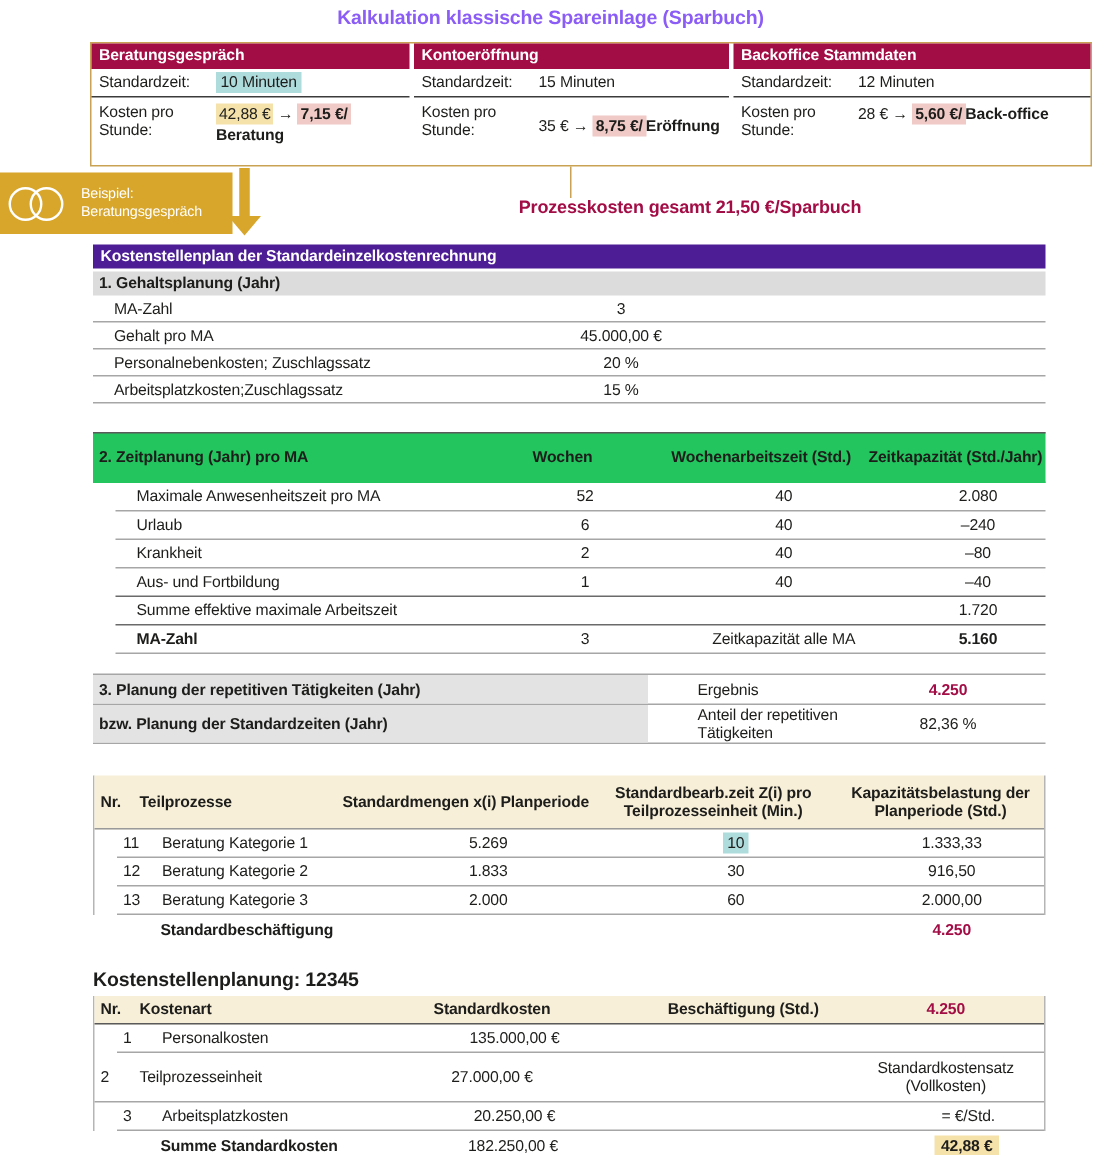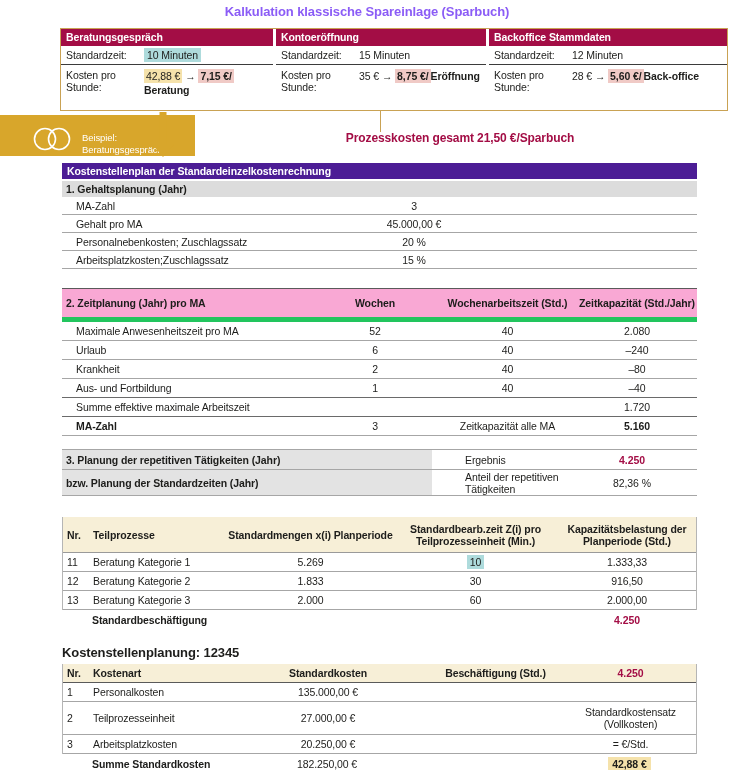--- a/index.html
+++ b/index.html
@@ -14,29 +14,29 @@
 
   
   .pbox{position:absolute;left:60px;top:28px;width:668px;height:83px;border:1px solid #c9a254;
         box-sizing:border-box;display:grid;grid-template-columns:212px 210px 1fr;column-gap:3px;}
   .phead{background:#a30d45;color:#fff;font-weight:700;height:17px;line-height:17px;padding-left:5px;}
   .pstd{display:flex;align-items:center;height:19px;border-bottom:1px solid #3b3b3b;
         padding-left:5px;box-sizing:border-box;}
   .plabel{flex:0 0 78px;}
   .pcost{display:flex;padding:4px 0 0 5px;min-height:30px;}
   .pcostval{flex:1;line-height:14px;}
-  .vcen{display:flex;align-items:flex-start;min-height:28px;}
+  .vcen{display:flex;align-items:center;min-height:28px;}
   .hl-teal{background:#aedbdc;padding:1px 3px;}
   .hl-yellow{background:#f5e2ab;padding:1px 2px;}
   .hl-pink{background:#f0cac6;padding:1px 2px;font-weight:700;}
   .hl-gold{background:#f5e2ab;padding:1px 4px;font-weight:700;}
 
   
-  .badge{position:absolute;left:0;top:115px;width:167px;height:41px;background:#d8a62b;
-         color:#fff;display:flex;align-items:flex-end;padding-left:28px;}
+  .badge{position:absolute;left:0;top:115px;width:155px;height:41px;background:#d8a62b;
+         color:#fff;display:flex;align-items:center;}
   .badge-text{font-size:9.5px;line-height:12px;margin-left:4px;}
   .arrow-svg{position:absolute;left:151px;top:112px;}
   .connector{position:absolute;left:380px;top:111px;width:1px;height:21px;background:#c9a254;}
   .ptotal{position:absolute;left:330px;top:131px;width:260px;text-align:center;white-space:nowrap;
           font-size:12px;font-weight:700;color:#a30d45;}
 
   
   .bar-red{position:absolute;left:62px;width:635px;height:16px;line-height:16px;background:#4c1d95;
            color:#fff;font-weight:700;padding-left:5px;box-sizing:border-box;}
   .bar-gray{background:#dcdcdc;font-weight:700;height:16px;line-height:16px;padding-left:4px;}
@@ -44,28 +44,28 @@
             color:#332b16;font-weight:700;padding-left:4px;box-sizing:border-box;}
 
   .tbl{position:absolute;left:62px;width:635px;}
   .row{display:flex;align-items:center;border-bottom:1px solid #a6a6a6;box-sizing:border-box;height:18px;}
 
   
   .s1-label{flex:0 0 276px;padding-left:14px;box-sizing:border-box;}
   .s1-val{flex:0 0 152px;text-align:center;}
 
   
-  .s2-head{display:flex;align-items:center;background:#f9a8d4;height:34px;
-           border-top:1px solid #5a5a5a;border-bottom:5px solid #22c55e;box-sizing:border-box;}
+  .s2-head{display:flex;align-items:center;background:#22c55e;height:34px;
+           border-top:1px solid #5a5a5a;border-bottom:1px solid #22c55e;box-sizing:border-box;}
   .s2-title{flex:0 0 250px;padding-left:4px;font-weight:700;box-sizing:border-box;}
   .s2-label{flex:0 0 250px;padding-left:14px;box-sizing:border-box;}
   .s2-c1{flex:0 0 126px;text-align:center;}
   .s2-c2{flex:0 0 139px;text-align:center;line-height:12px;}
   .s2-c3{flex:0 0 120px;text-align:center;line-height:12px;}
-  .row19{height:19px;}
+  .row19{height:19px;margin-left:15px;}
   .rule-dark{border-bottom:1px solid #6a6a6a !important;}
 
   
   .s3-row{display:flex;align-items:center;border-bottom:1px solid #a6a6a6;box-sizing:border-box;}
   .s3-gray{flex:0 0 370px;align-self:stretch;background:#e3e3e3;font-weight:700;
            padding-left:4px;display:flex;align-items:center;box-sizing:border-box;}
   .s3-mid{flex:0 0 140px;padding-left:33px;box-sizing:border-box;line-height:12px;}
   .s3-val{flex:0 0 120px;text-align:center;}
 
   

